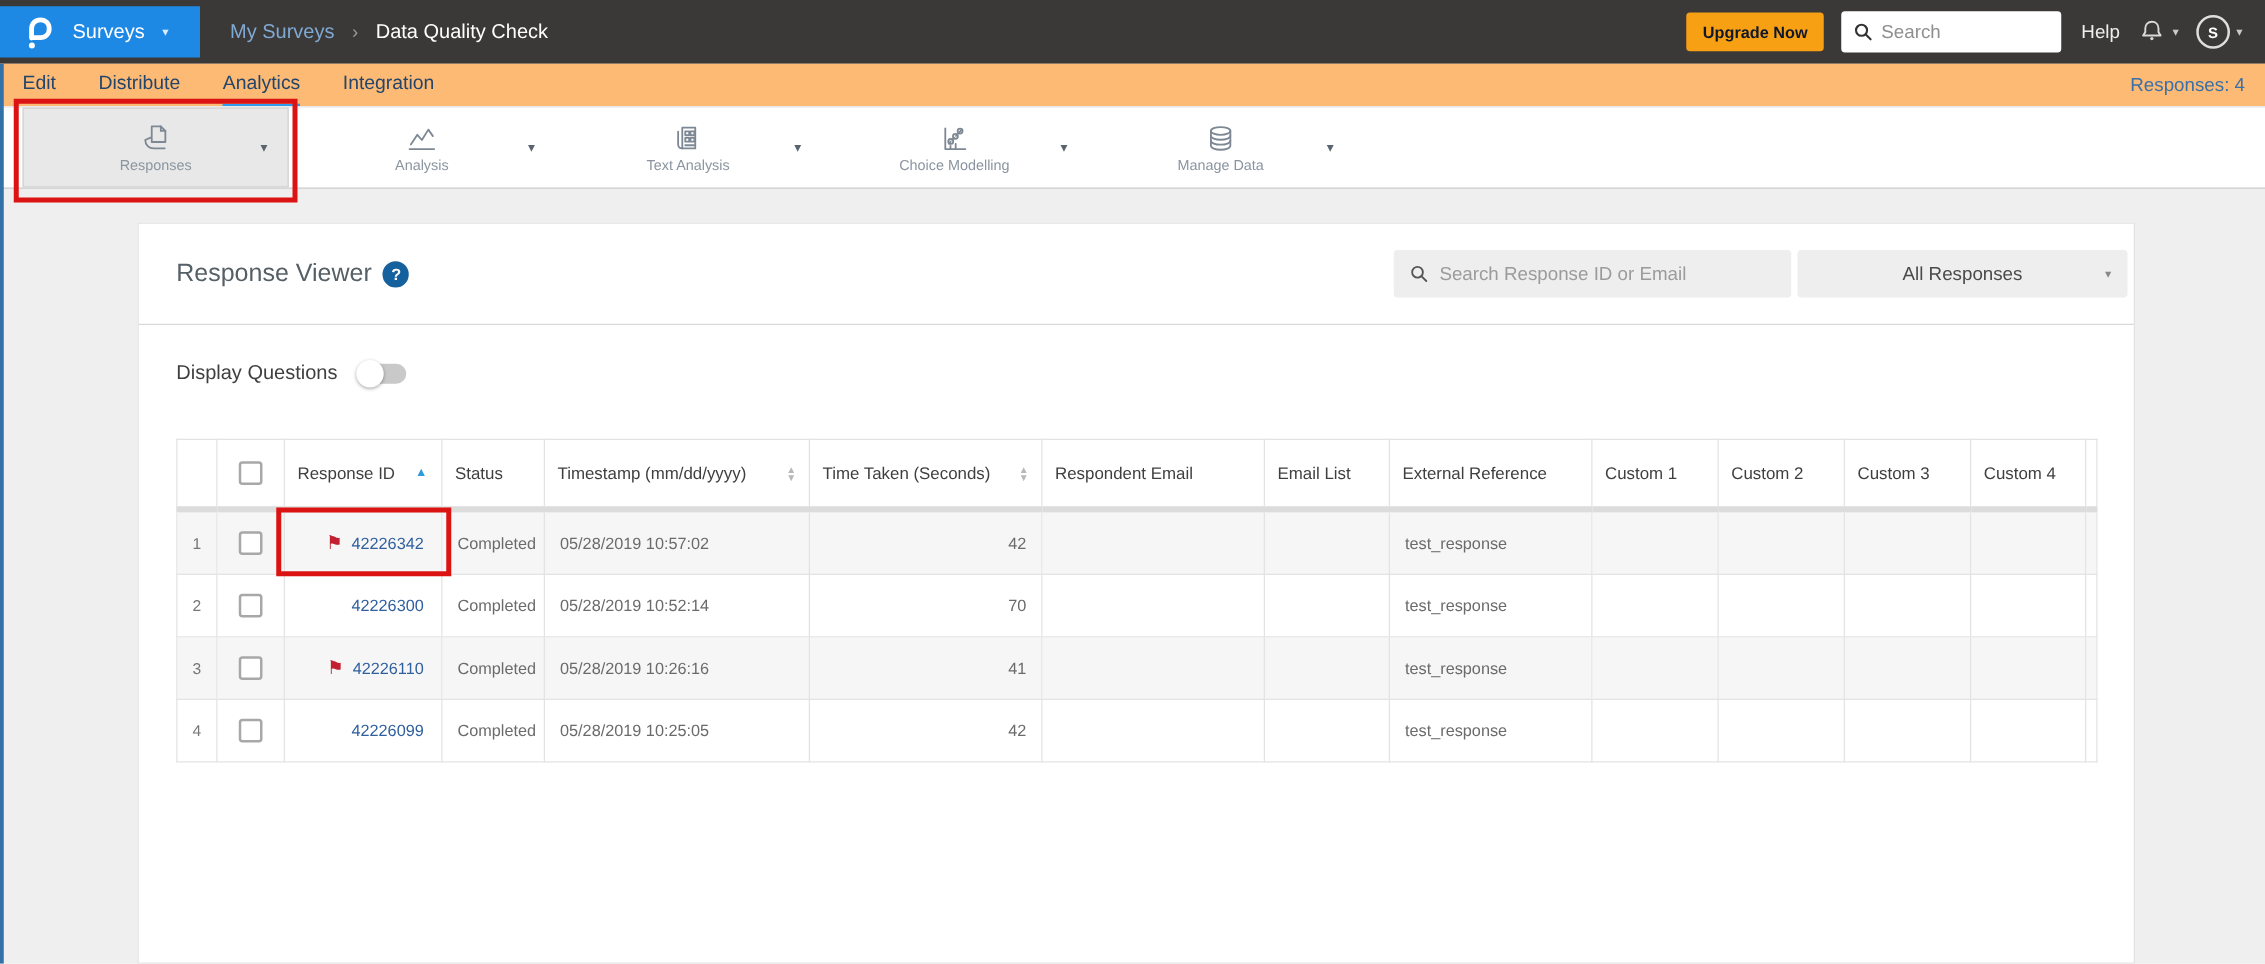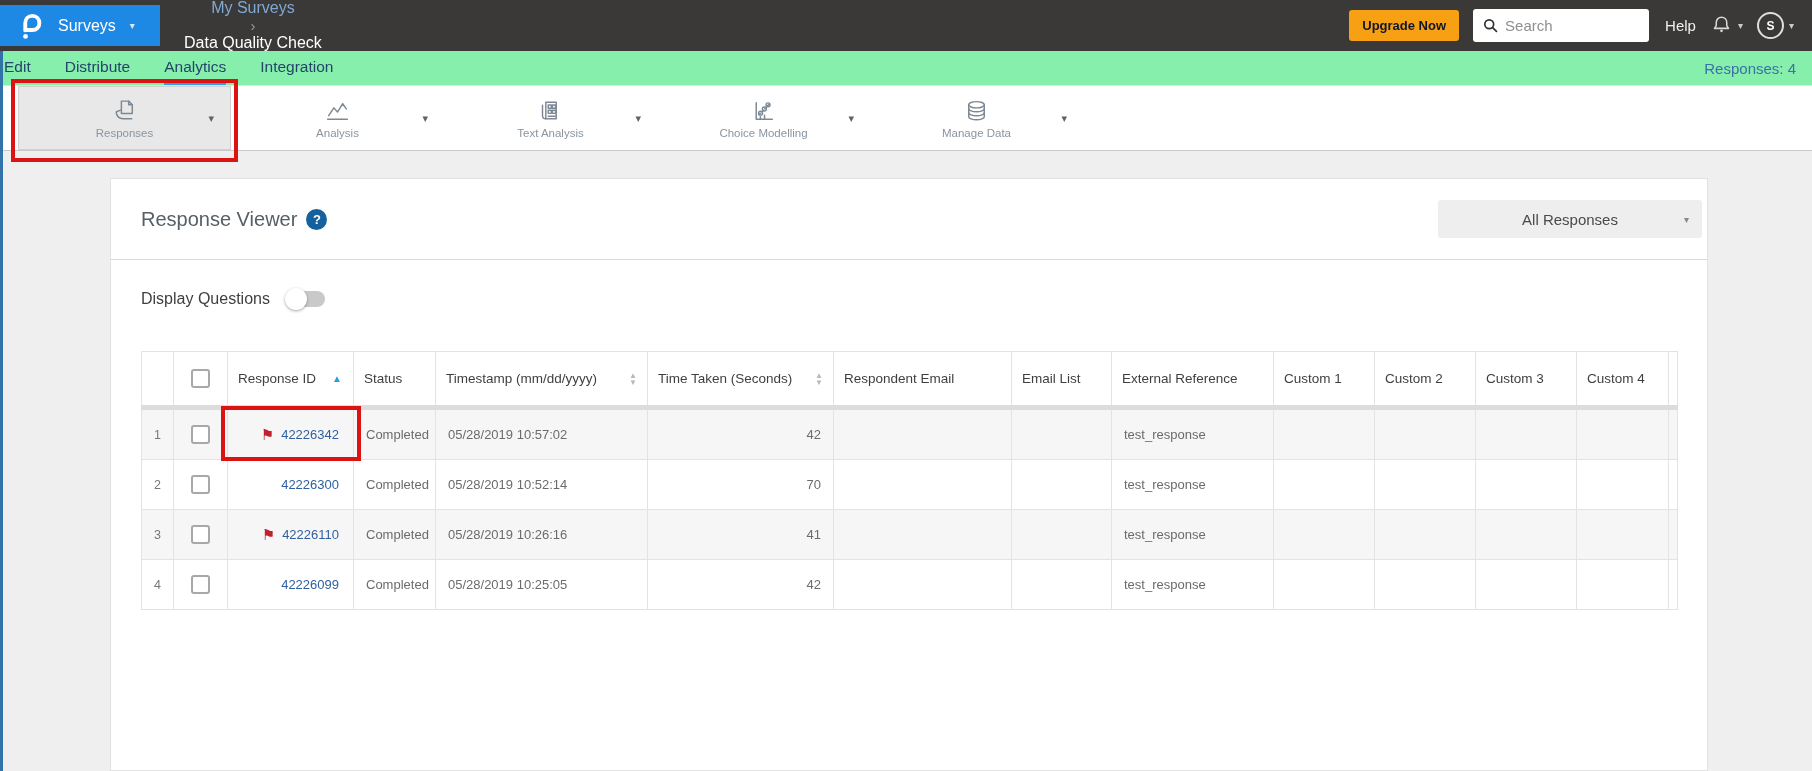--- a/index.html
+++ b/index.html
@@ -10,41 +10,41 @@
     font-family:"Liberation Sans", sans-serif;
     -webkit-font-smoothing:antialiased;
   }
 
   
   .topbar { height:51px; background:#3b3838; display:flex; align-items:center; }
   .brand { width:160px; height:41px; background:#1e88e5; display:flex; align-items:center; padding-left:16px; flex:none; }
   .brand-logo { width:30px; height:32px; flex:none; }
   .brand-product { color:#fff; font-size:16px; margin-left:12px; }
   .brand-caret { color:#d7ecff; font-size:10px; margin-left:14px; }
-  .breadcrumb { margin-left:24px; font-size:16px; display:flex; align-items:center;flex-direction:column; }
+  .breadcrumb { margin-left:24px; font-size:16px; display:flex; align-items:center; }
   .crumb-parent { color:#7fa9d2; cursor:pointer; }
   .crumb-sep { color:#9a9a9a; margin:0 14px; font-size:15px; }
   .crumb-current { color:#ffffff; }
   .topbar-right { margin-left:auto; margin-right:18px; display:flex; align-items:center; }
   .upgrade-btn { background:#f7a013; color:#0f172a; font-weight:bold; font-size:13px; border:none; border-radius:3px; padding:8px 13px; cursor:pointer; }
   .topbar-search { width:176px; height:33px; margin-left:14px; background:#fff; border-radius:3px; display:flex; align-items:center; padding:0 9px; }
   .topbar-search svg { flex:none; }
   .topbar-search input { border:none; outline:none; width:100%; font-size:15px; color:#444; margin-left:6px; font-family:"Liberation Sans", sans-serif; background:transparent; }
   .topbar-search input::placeholder { color:#8f8f8f; }
   .help-label { color:#efefef; font-size:15px; margin-left:16px; cursor:pointer; }
   .bell-wrap { display:flex; align-items:center; margin-left:14px; cursor:pointer; }
   .small-caret { color:#c9c9c9; font-size:10px; margin-left:5px; }
   .avatar-wrap { display:flex; align-items:center; margin-left:14px; cursor:pointer; }
   .avatar { width:27px; height:27px; border:2px solid #dedede; border-radius:50%; display:flex; align-items:center; justify-content:center; color:#fff; font-size:12px; font-weight:bold; }
 
   
   .left-strip { position:absolute; left:0; top:51px; width:3px; bottom:0; background:#3272a8; z-index:20; }
 
   
-  .navtabs { height:34px; background:#86efac; display:flex; align-items:stretch; padding-left:4px; }
+  .navtabs { height:34px; background:#fdba74; display:flex; align-items:stretch; padding-left:18px; }
   .tab { display:flex; align-items:center; font-size:15.5px; color:#24456b; margin-right:34px; border-bottom:2px solid transparent; cursor:pointer; }
   .tab.active { border-bottom-color:#2e9df0; }
   .responses-count { margin-left:auto; margin-right:16px; align-self:center; color:#3a70a8; font-size:15px; }
 
   
   .toolbar { position:relative; height:66px; background:#fff; border-top:1px solid #e4e4e4; border-bottom:1px solid #c9c9c9; display:flex; align-items:stretch; padding-left:18px; z-index:5; }
   .tb-item { width:213px; position:relative; display:flex; flex-direction:column; align-items:center; justify-content:center; cursor:pointer; }
   .tb-item.selected { background:#e9e8e8; border:1px solid #d2d1d1; }
   .tb-icon { height:28px; display:flex; align-items:center; }
   .tb-label { font-size:11.5px; color:#8a95a0; margin-top:2px; }
@@ -207,20 +207,27 @@
       <span class="tb-label">Manage Data</span>
       <span class="tb-caret">▾</span>
     </div>
   </div>
 
 <section class="card">
   <div class="card-header">
     <span class="panel-title">Response Viewer</span>
     <span class="help-badge">?</span>
     <div class="header-right">
+      <div class="panel-search">
+        <svg width="18" height="18" viewBox="0 0 20 20">
+          <circle cx="8.5" cy="8.5" r="5.2" fill="none" stroke="#555" stroke-width="1.8"></circle>
+          <line x1="12.5" y1="12.5" x2="17" y2="17" stroke="#555" stroke-width="1.8" stroke-linecap="round"></line>
+        </svg>
+        <input type="text" placeholder="Search Response ID or Email" style="">
+      </div>
       <div class="panel-filter">
         <span>All Responses</span>
         <span class="pf-caret">▾</span>
       </div>
     </div>
   </div>
   <div class="card-divider"></div>
   <div class="card-body">
     <div class="dq-row">
       <span class="dq-label">Display Questions</span>

